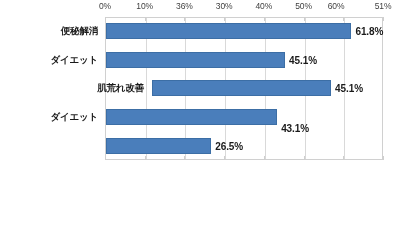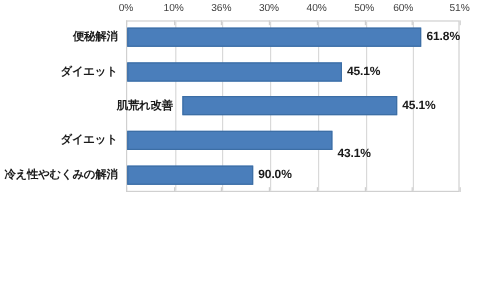--- a/index.html
+++ b/index.html
@@ -173,19 +173,18 @@
         <span class="cat-label">肌荒れ改善</span>
         <div class="bar" style="width: 179.111px; background: rgb(74, 126, 187); border-color: rgb(60, 110, 165);"></div>
         <span class="value-label" style="left: 289.111px;">45.1%</span>
       </div>
       <div class="row" style="top: 85.8px; height: 28.6px; text-align: right;">
         <span class="cat-label">ダイエット</span>
         <div class="bar" style="width: 171.169px; background: rgb(74, 126, 187); border-color: rgb(60, 110, 165);"></div>
         <span class="value-label" style="left: 281.169px; margin-top: 11px;">43.1%</span>
       </div>
       <div class="row" style="top: 114.4px; height: 28.6px;">
-        <span class="cat-label">冷え性やむくみの解消</span>
         <div class="bar" style="width: 105.243px; background: rgb(74, 126, 187); border-color: rgb(60, 110, 165);"></div>
-        <span class="value-label" style="left: 215.243px;">90.0%</span>
+        <span class="value-label" style="left: 215.243px;">26.5%</span>
       </div>
     </div>
 
 </div>
 
 </body></html>

